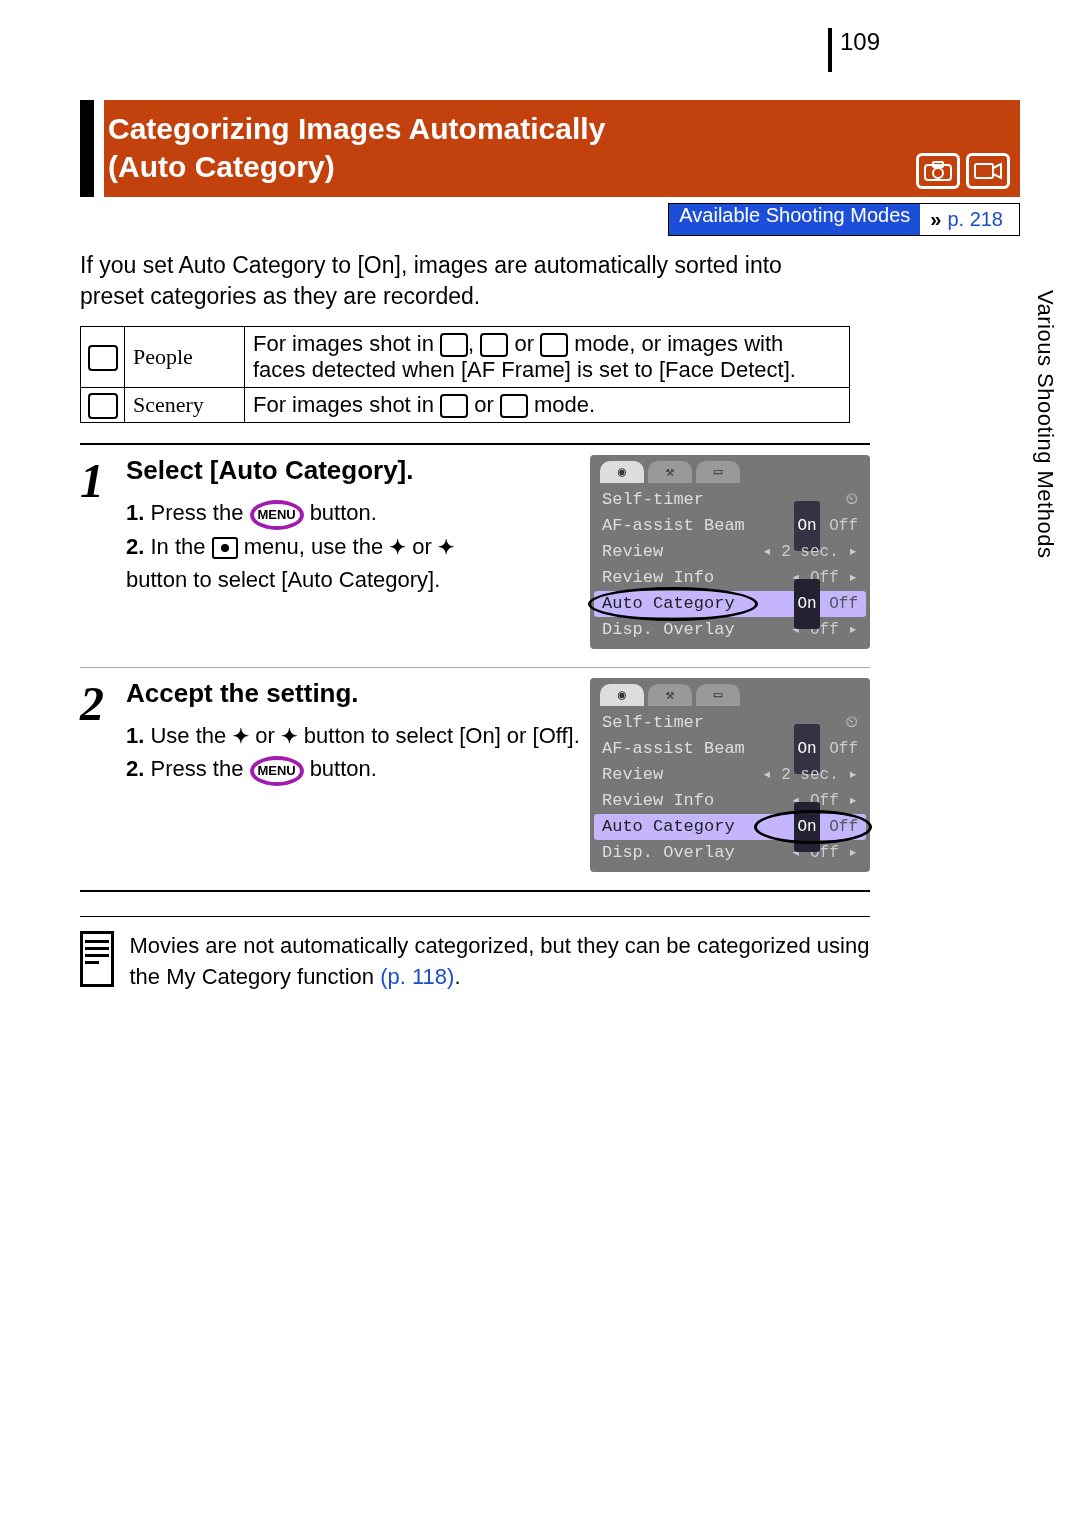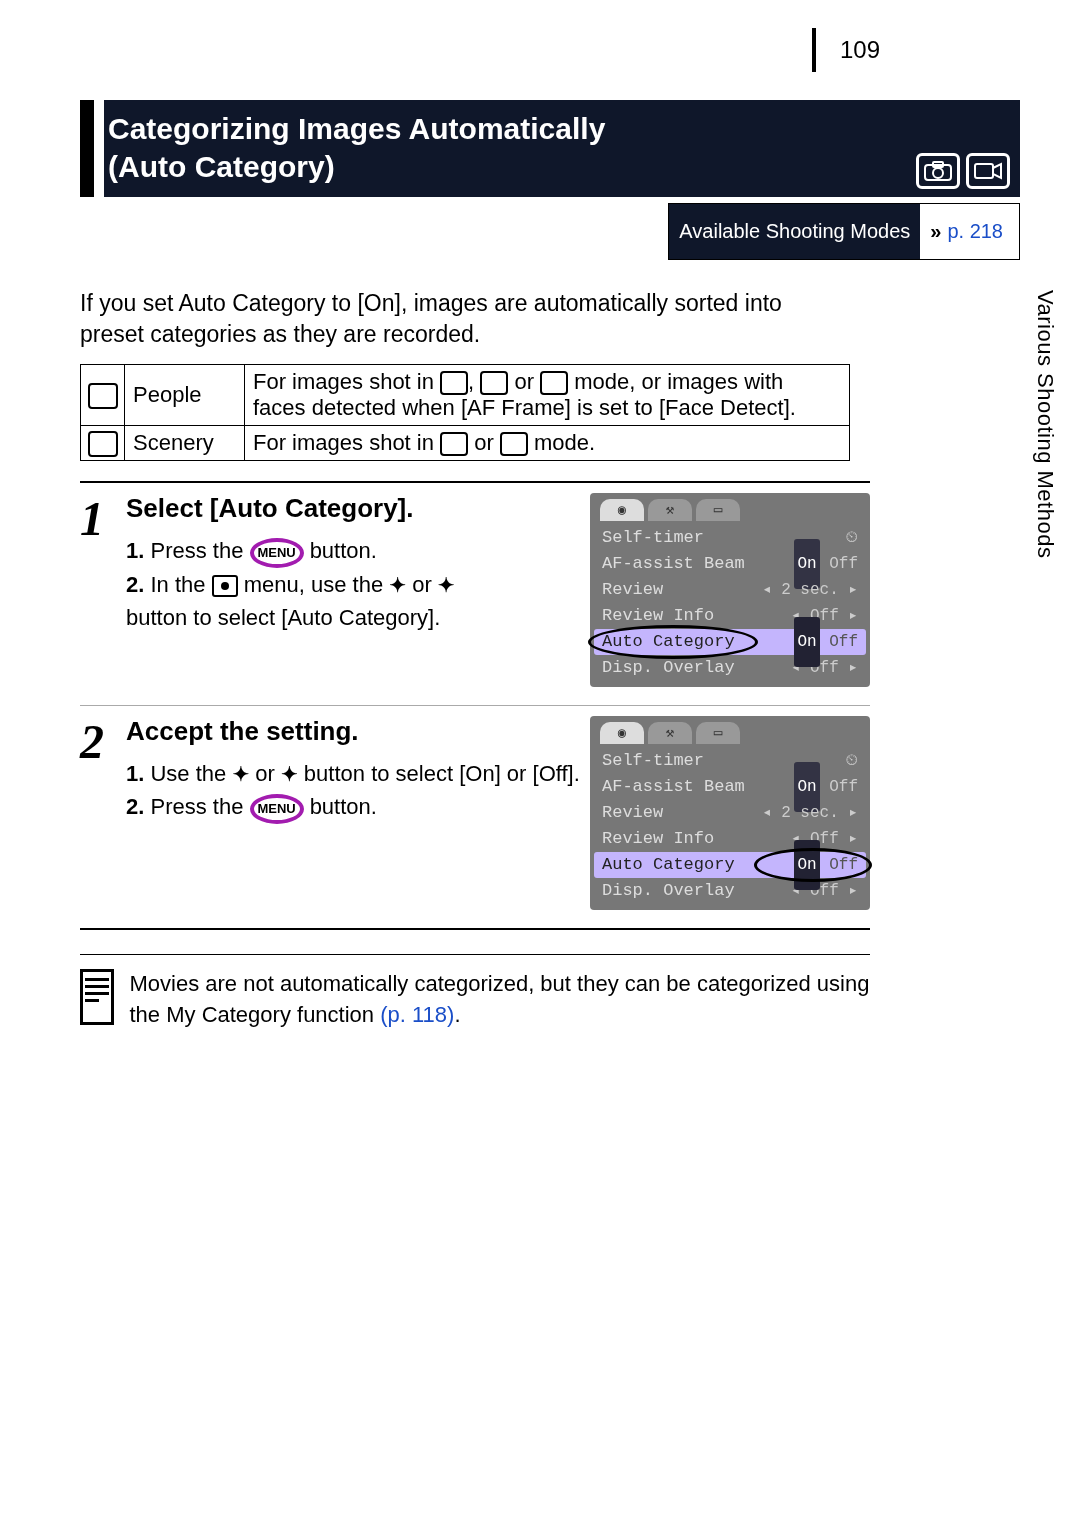--- a/index.html
+++ b/index.html
@@ -1,37 +1,37 @@
 <!DOCTYPE html>
 <html><head>
 <meta charset="utf-8">
 <style>
   * { box-sizing: border-box; margin: 0; padding: 0; }
   html, body { width: 1080px; height: 1521px; background: #fff; font-family: Arial, Helvetica, sans-serif; color: #000; }
   .page { position: relative; width: 1080px; height: 1521px; padding: 30px 60px 30px 80px; }
-  .page-number-wrap { position: absolute; top: 28px; right: 200px; border-left: 4px solid #000; padding-left: 24px; height: 44px; display: flex; align-items: center; font-size: 24px; }
+  .page-number-wrap { position: absolute; top: 28px; right: 200px; border-left: 4px solid #000; padding-left: 8px; height: 44px; display: flex; align-items: flex-start; font-size: 24px; }
   .side-label { position: absolute; right: 22px; top: 290px; writing-mode: vertical-rl; font-size: 22px; letter-spacing: 0.5px; }
   .title-block { margin-top: 70px; display: flex; align-items: stretch; }
   .title-bar { width: 14px; background: #000; margin-right: 10px; }
-  .title-text { background: #0f172a; color: #fff; font-weight: bold; font-size: 30px; padding: 10px 10px 12px 4px; line-height: 1.25; flex: 1; position: relative; }
+  .title-text { background: #c2410c; color: #fff; font-weight: bold; font-size: 30px; padding: 10px 10px 12px 4px; line-height: 1.25; flex: 1; position: relative; }
   .mode-icons { position: absolute; right: 10px; bottom: 8px; display: flex; gap: 6px; }
   .mode-icon { width: 44px; height: 36px; border: 3px solid #fff; border-radius: 6px; display: flex; align-items: center; justify-content: center; }
   .mode-icon svg { stroke: #fff; fill: none; }
   .avail-row { display: flex; justify-content: flex-end; margin-top: 6px; }
   .avail-box { display: flex; border: 1px solid #000; }
-  .avail-label { background: #0f172a; color: #fff; padding: 16px 10px; font-size: 20px; }
+  .avail-label { background: #1d4ed8; color: #fff; padding: 0 10px; font-size: 20px; }
   .avail-link { padding: 4px 16px 4px 10px; font-size: 20px; display: flex; align-items: center; gap: 6px; }
   .avail-link .chev { font-weight: bold; }
   .avail-link a { color: #1a4ec8; text-decoration: none; }
-  .intro { font-size: 23px; line-height: 1.35; margin-top: 28px; max-width: 770px; }
+  .intro { font-size: 23px; line-height: 1.35; margin-top: 14px; max-width: 770px; }
 
   .cat-table { margin-top: 14px; width: 770px; border-collapse: collapse; }
   .cat-table td { border: 1px solid #000; padding: 4px 8px; font-size: 22px; vertical-align: middle; }
   .cat-table td.icon-cell { width: 44px; text-align: center; padding: 2px; }
-  .cat-table td.name-cell { width: 120px; }
+  .cat-table td.name-cell { width: 120px; font-family: Liberation Serif, serif; }
   .ic { display: inline-block; width: 30px; height: 26px; border: 2px solid #000; border-radius: 4px; vertical-align: middle; background: #fff; position: relative; }
   .inline-icon { display:inline-flex; width:28px; height:24px; border:2px solid #000; border-radius:4px; vertical-align:middle; align-items:center; justify-content:center; font-size:14px; }
 
   .steps { margin-top: 20px; border-top: 2px solid #000; border-bottom: 2px solid #000; width: 790px; }
   .step { display: flex; border-top: 1px solid #aaa; padding: 10px 0 18px 0; }
   .step:first-child { border-top: none; }
   .step-num { width: 46px; font-size: 48px; font-weight: bold; font-style: italic; line-height: 1; padding-top: 2px; font-family: Georgia, 'Times New Roman', serif; }
   .step-body { flex: 1; padding-right: 10px; }
   .step-title { font-size: 26px; font-weight: bold; margin-bottom: 10px; }
   .step-list { font-size: 22px; line-height: 1.5; }

